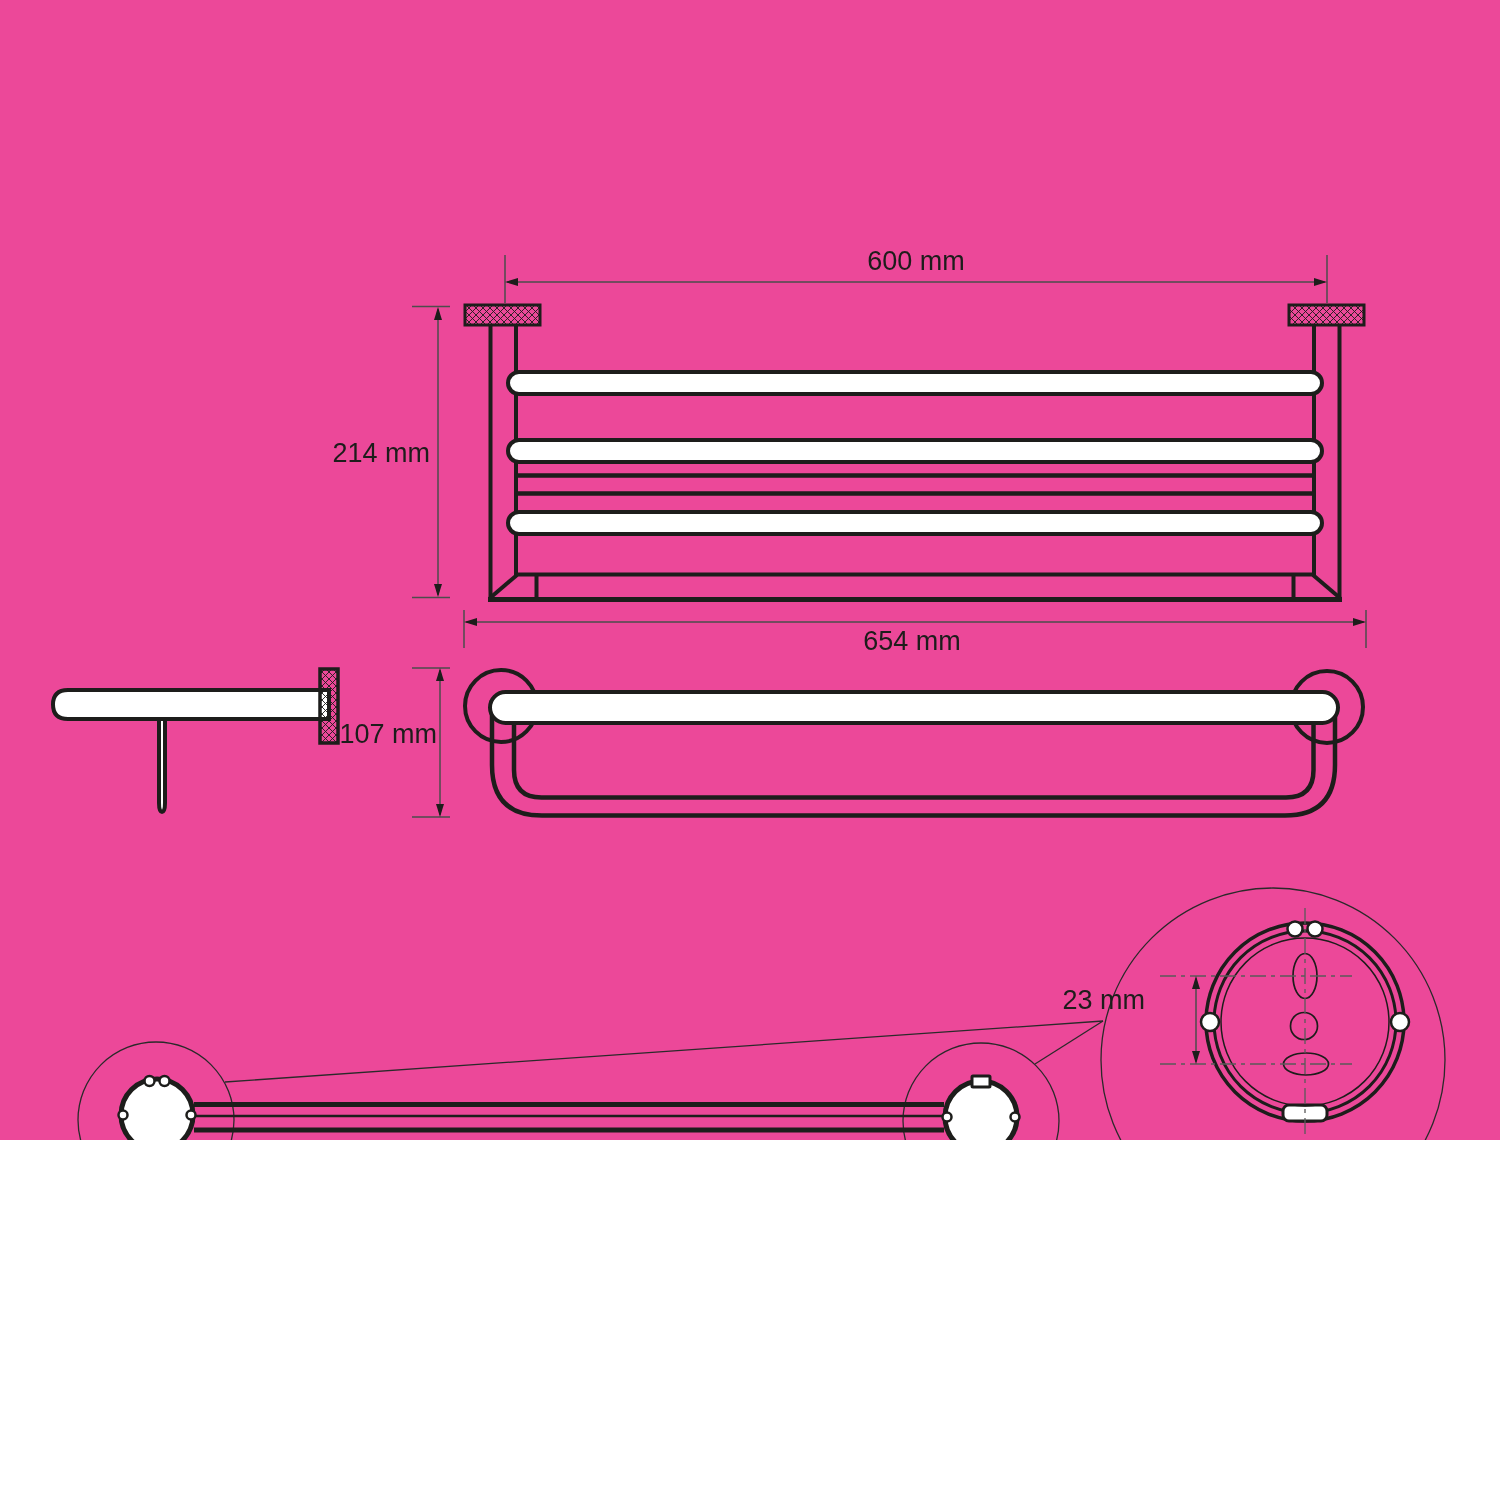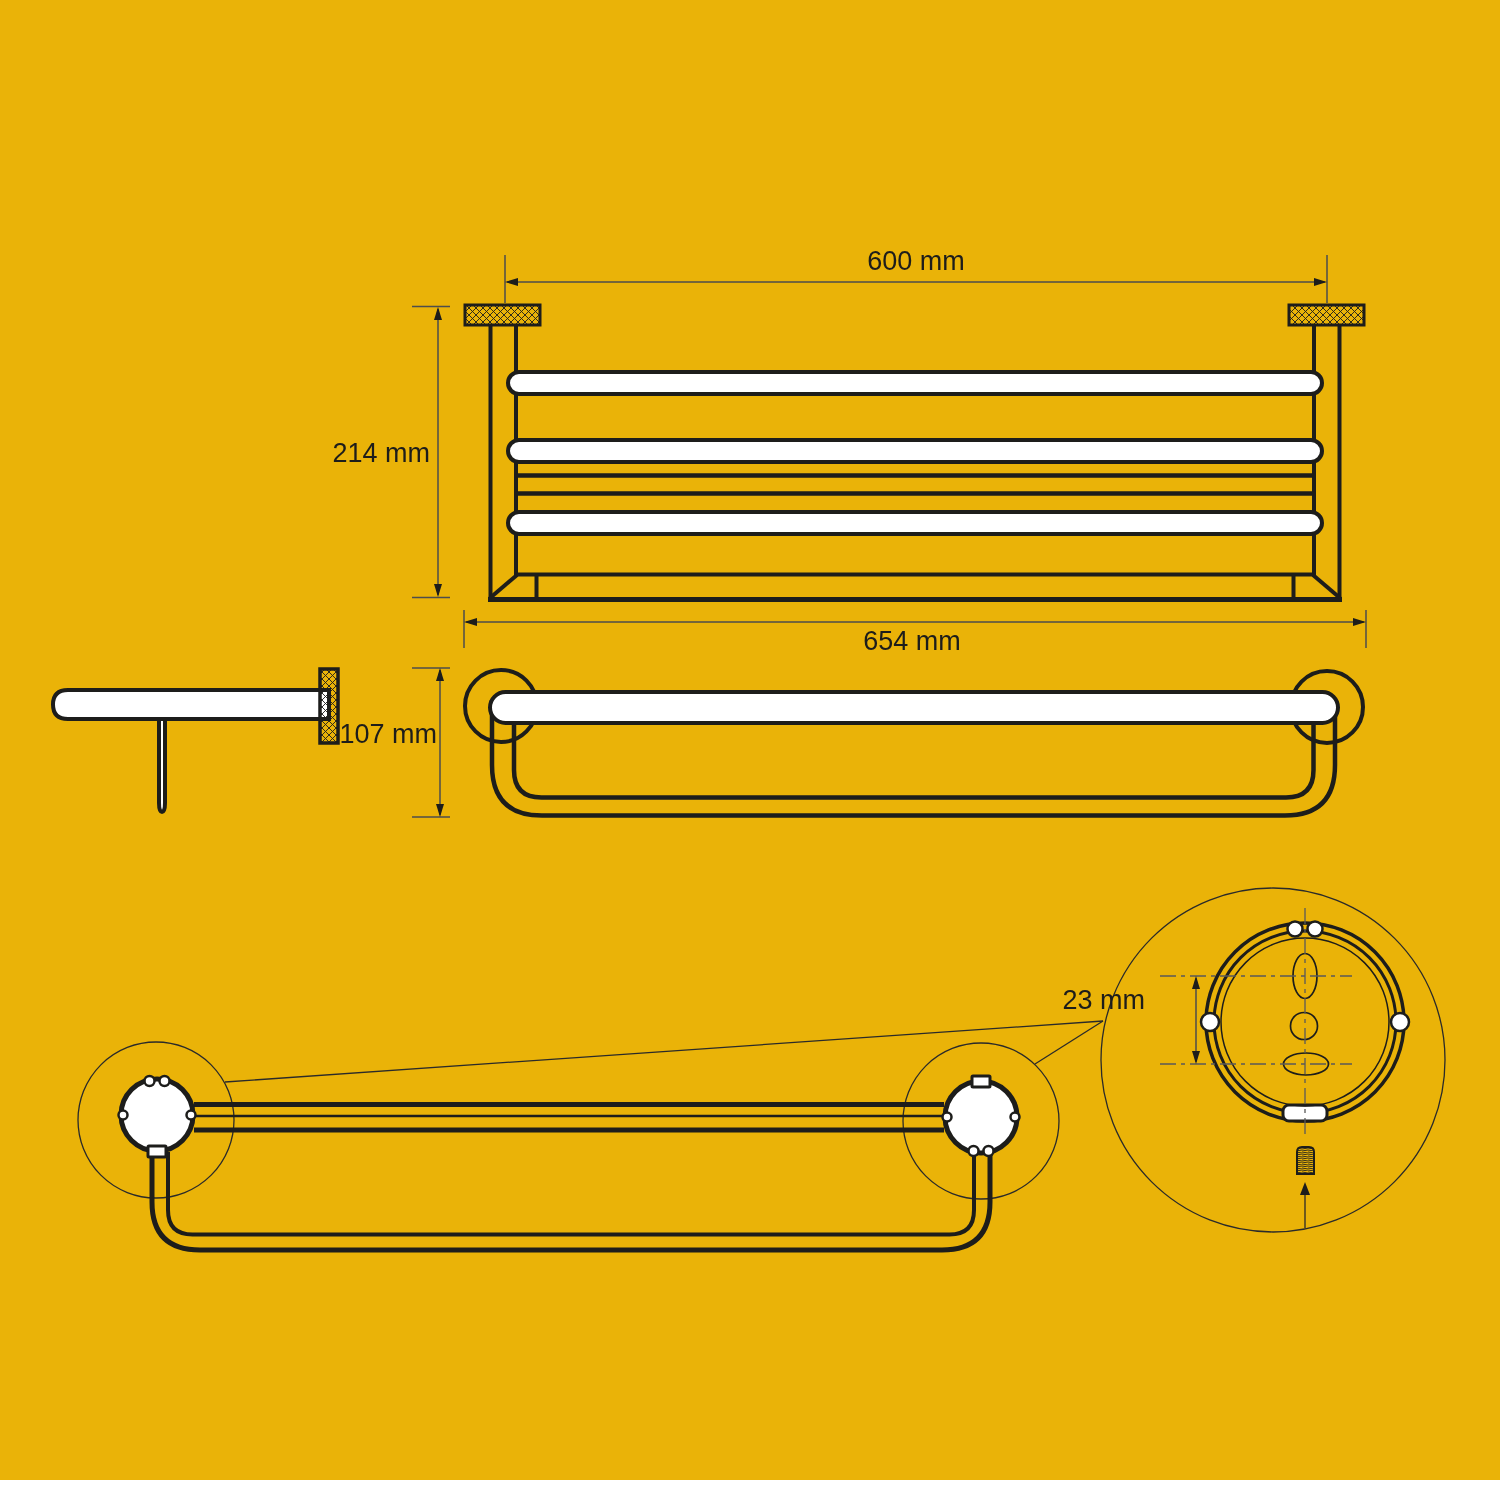--- a/index.html
+++ b/index.html
@@ -3,22 +3,22 @@
 <meta charset="utf-8">
 <style>
   html, body {
     margin: 0;
     padding: 0;
     background: #ffffff;
   }
   .stage {
     position: relative;
     width: 1500px;
-    height: 1480px;
-    background: #eab308;
+    height: 1140px;
+    background: #ec4899;
     overflow: hidden;
   }
   svg { display: block; }
   text {
     font-family: "Liberation Sans", "DejaVu Sans", sans-serif;
     font-size: 27px;
     fill: #1d1d1b;
   }
   .main    { stroke: #1d1d1b; fill: none; }
   .mainfill{ stroke: #1d1d1b; fill: #ffffff; }

